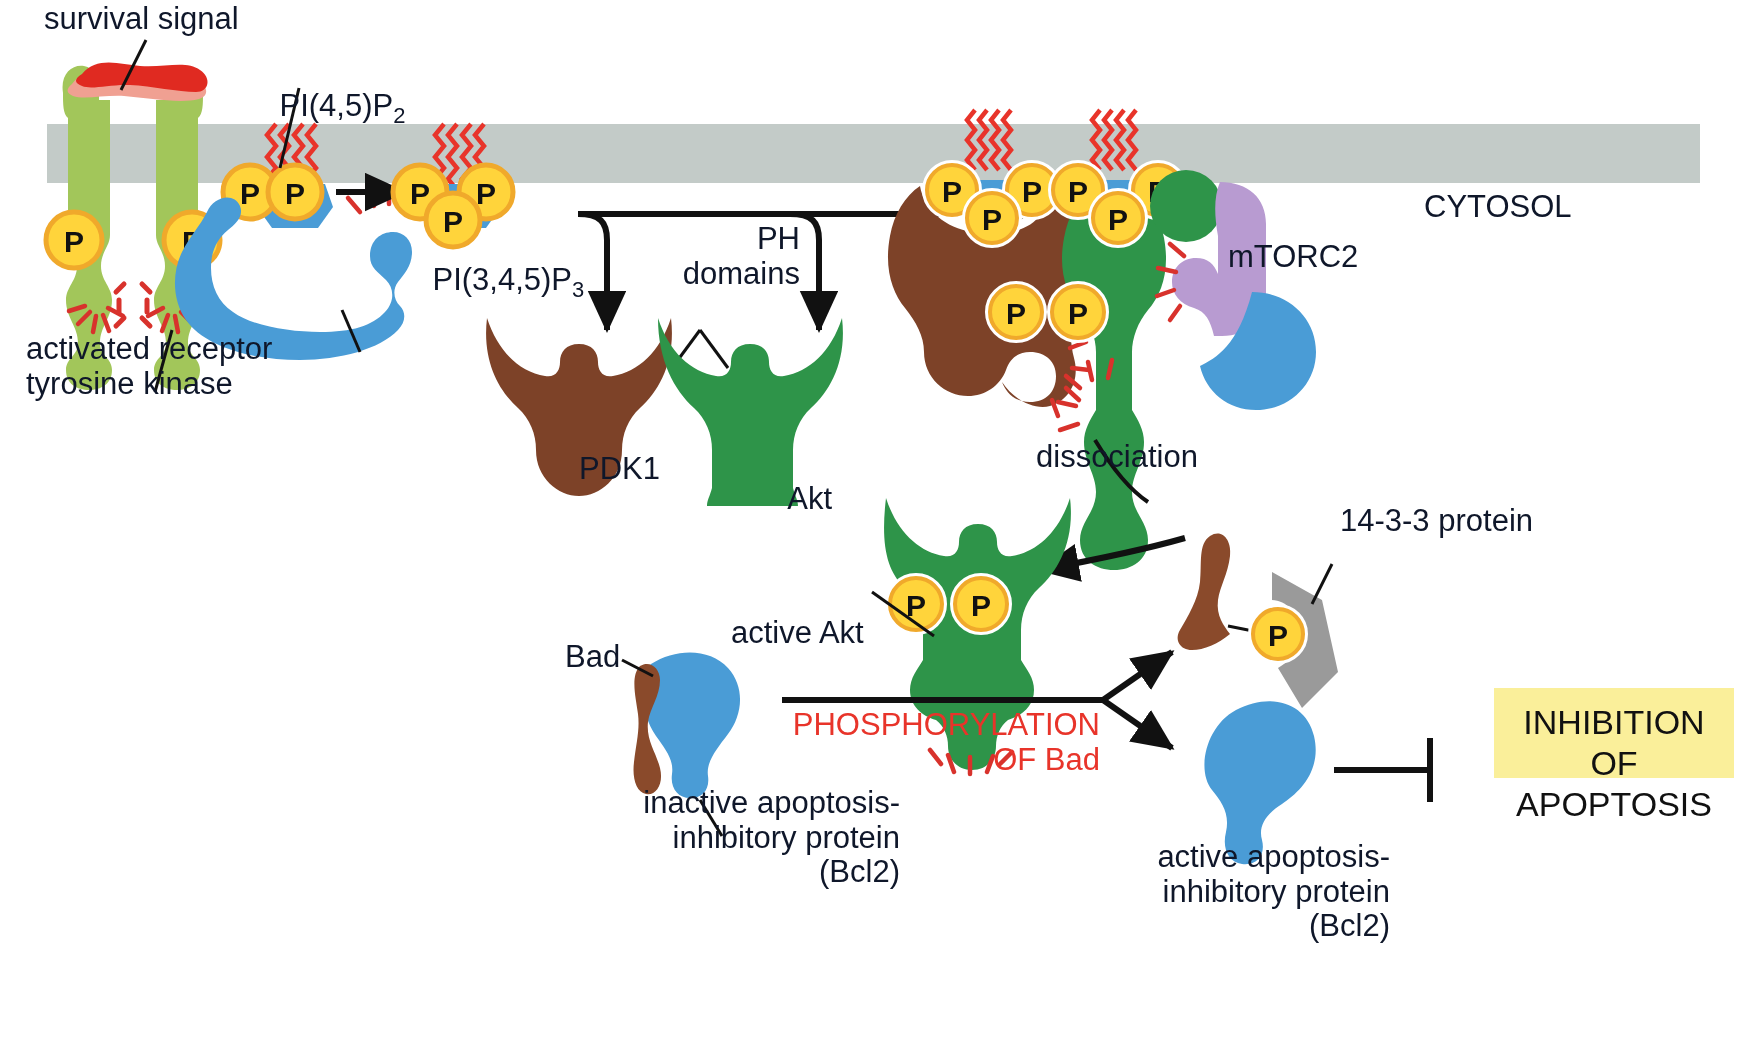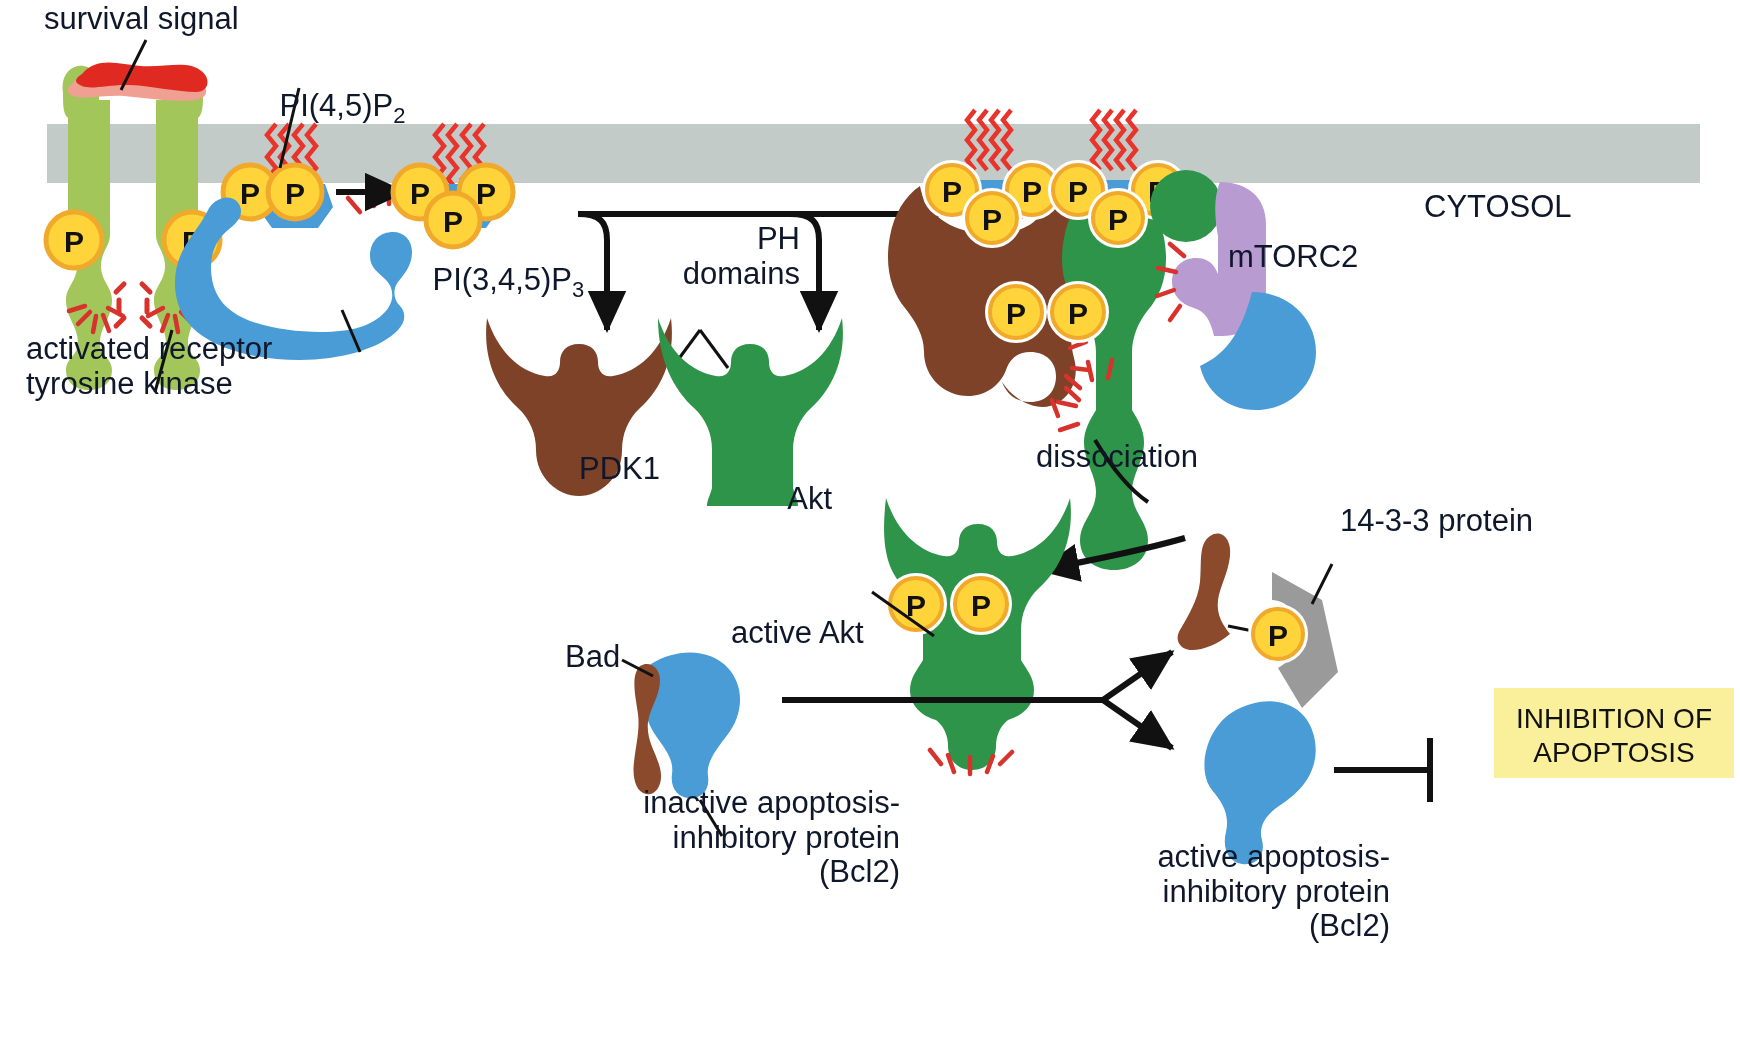--- a/index.html
+++ b/index.html
@@ -6,21 +6,21 @@
   body{width:1740px;height:1040px;overflow:hidden;
        font-family:"Liberation Sans","DejaVu Sans",sans-serif;}
   #stage{position:relative;width:1740px;height:1040px;background:#fff;}
   svg.layer{position:absolute;left:0;top:0;width:1740px;height:1040px;}
   .lbl{position:absolute;color:#0f172a;font-size:31px;line-height:1.12;
        font-family:"Liberation Sans","DejaVu Sans",sans-serif;white-space:pre;}
   .lbl.c{text-align:right;}
   .sub{font-size:22px;vertical-align:sub;}
   .red{color:#e8342a;}
   .ptext{font-size:30px;font-weight:bold;fill:#111;font-family:"Liberation Sans","DejaVu Sans",sans-serif;}
-  .inhbox{position:absolute;background:#faef9a;color:#111;font-size:28px;
+  .inhbox{position:absolute;background:#faef9a;color:#111;font-size:34px;
           text-align:center;line-height:1.2;padding:14px 18px;box-sizing:border-box;}
 </style>
 </head>
 <body>
 
 <div id="stage">
 
   <svg class="layer" viewBox="0 0 1740 1040">
     <defs>
       <marker id="arrowBlack" markerWidth="9" markerHeight="9" refX="6.5" refY="3.2" orient="auto" markerUnits="strokeWidth">
@@ -427,17 +427,19 @@
   <div class="lbl" style="left:565px;top:640px;">Bad</div>
 
   <div class="lbl c" style="left:540px;top:786px;width:360px;">inactive apoptosis-
 inhibitory protein
 (Bcl2)</div>
 
   <div class="lbl c" style="left:1020px;top:840px;width:370px;">active apoptosis-
 inhibitory protein
 (Bcl2)</div>
 
+  <div class="lbl c red" style="left:760px;top:708px;width:340px;">PHOSPHORYLATION
+OF Bad</div>
 
   <div class="inhbox" style="left:1494px;top:688px;width:240px;height:90px;">INHIBITION OF
 APOPTOSIS</div>
 
 </div>
 
 </body></html>

